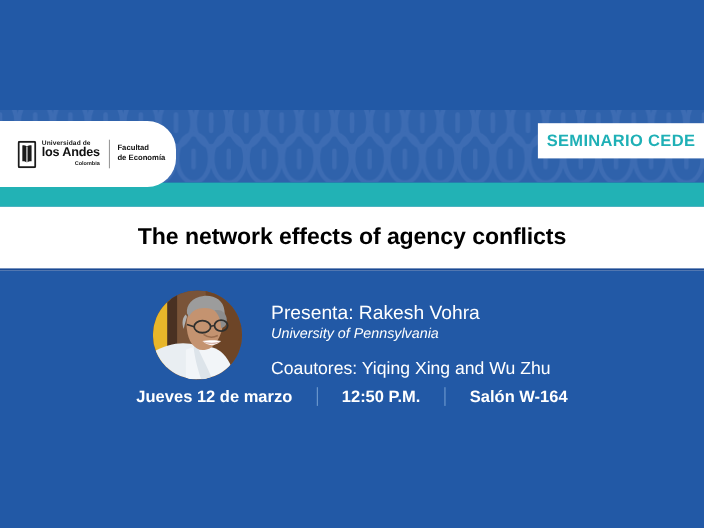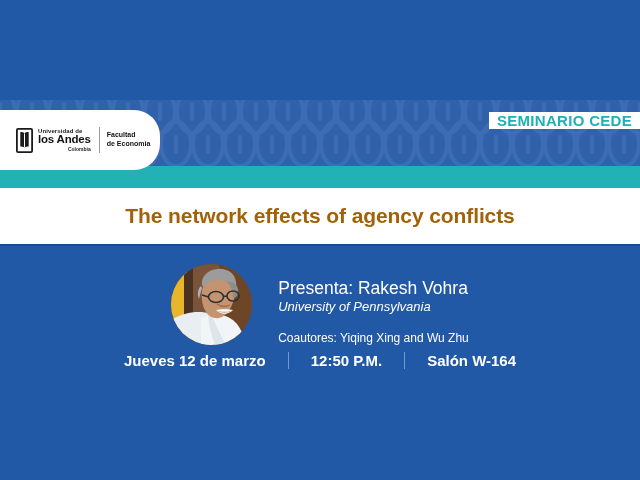--- a/index.html
+++ b/index.html
@@ -112,21 +112,21 @@
     font-weight: bold;
     white-space: nowrap;
   }
 
   
   .seminar-badge {
     position: absolute;
     left: 489px;
     top: 112px;
     width: 151px;
-    height: 17px;
+    height: 32px;
     background: #ffffff;
     display: flex;
     align-items: center;
     justify-content: center;
   }
   .seminar-badge-label {
     color: #1fb0b6;
     font-weight: bold;
     font-size: 15px;
     letter-spacing: 0.3px;
@@ -140,21 +140,21 @@
     top: 188px;
     width: 640px;
     height: 56px;
     background: #ffffff;
     display: flex;
     align-items: center;
     justify-content: center;
     border-bottom: 2px solid #1b4993;
   }
   .poster-title {
-    color: #a16207;
+    color: #000000;
     font-weight: bold;
     font-size: 21px;
     letter-spacing: -0.1px;
     white-space: nowrap;
   }
 
   
   .speaker-row {
     position: absolute;
     left: 0;
@@ -191,21 +191,21 @@
     white-space: nowrap;
   }
   .presenter-affil {
     font-size: 13px;
     line-height: 1.25;
     margin-top: 1px;
     white-space: nowrap;
     font-style: italic;
   }
   .coauthors {
-    font-size: 12px;
+    font-size: 16px;
     margin-top: 16px;
     white-space: nowrap;
   }
 
   
   .details-row {
     position: absolute;
     left: 0;
     top: 352px;
     width: 640px;

